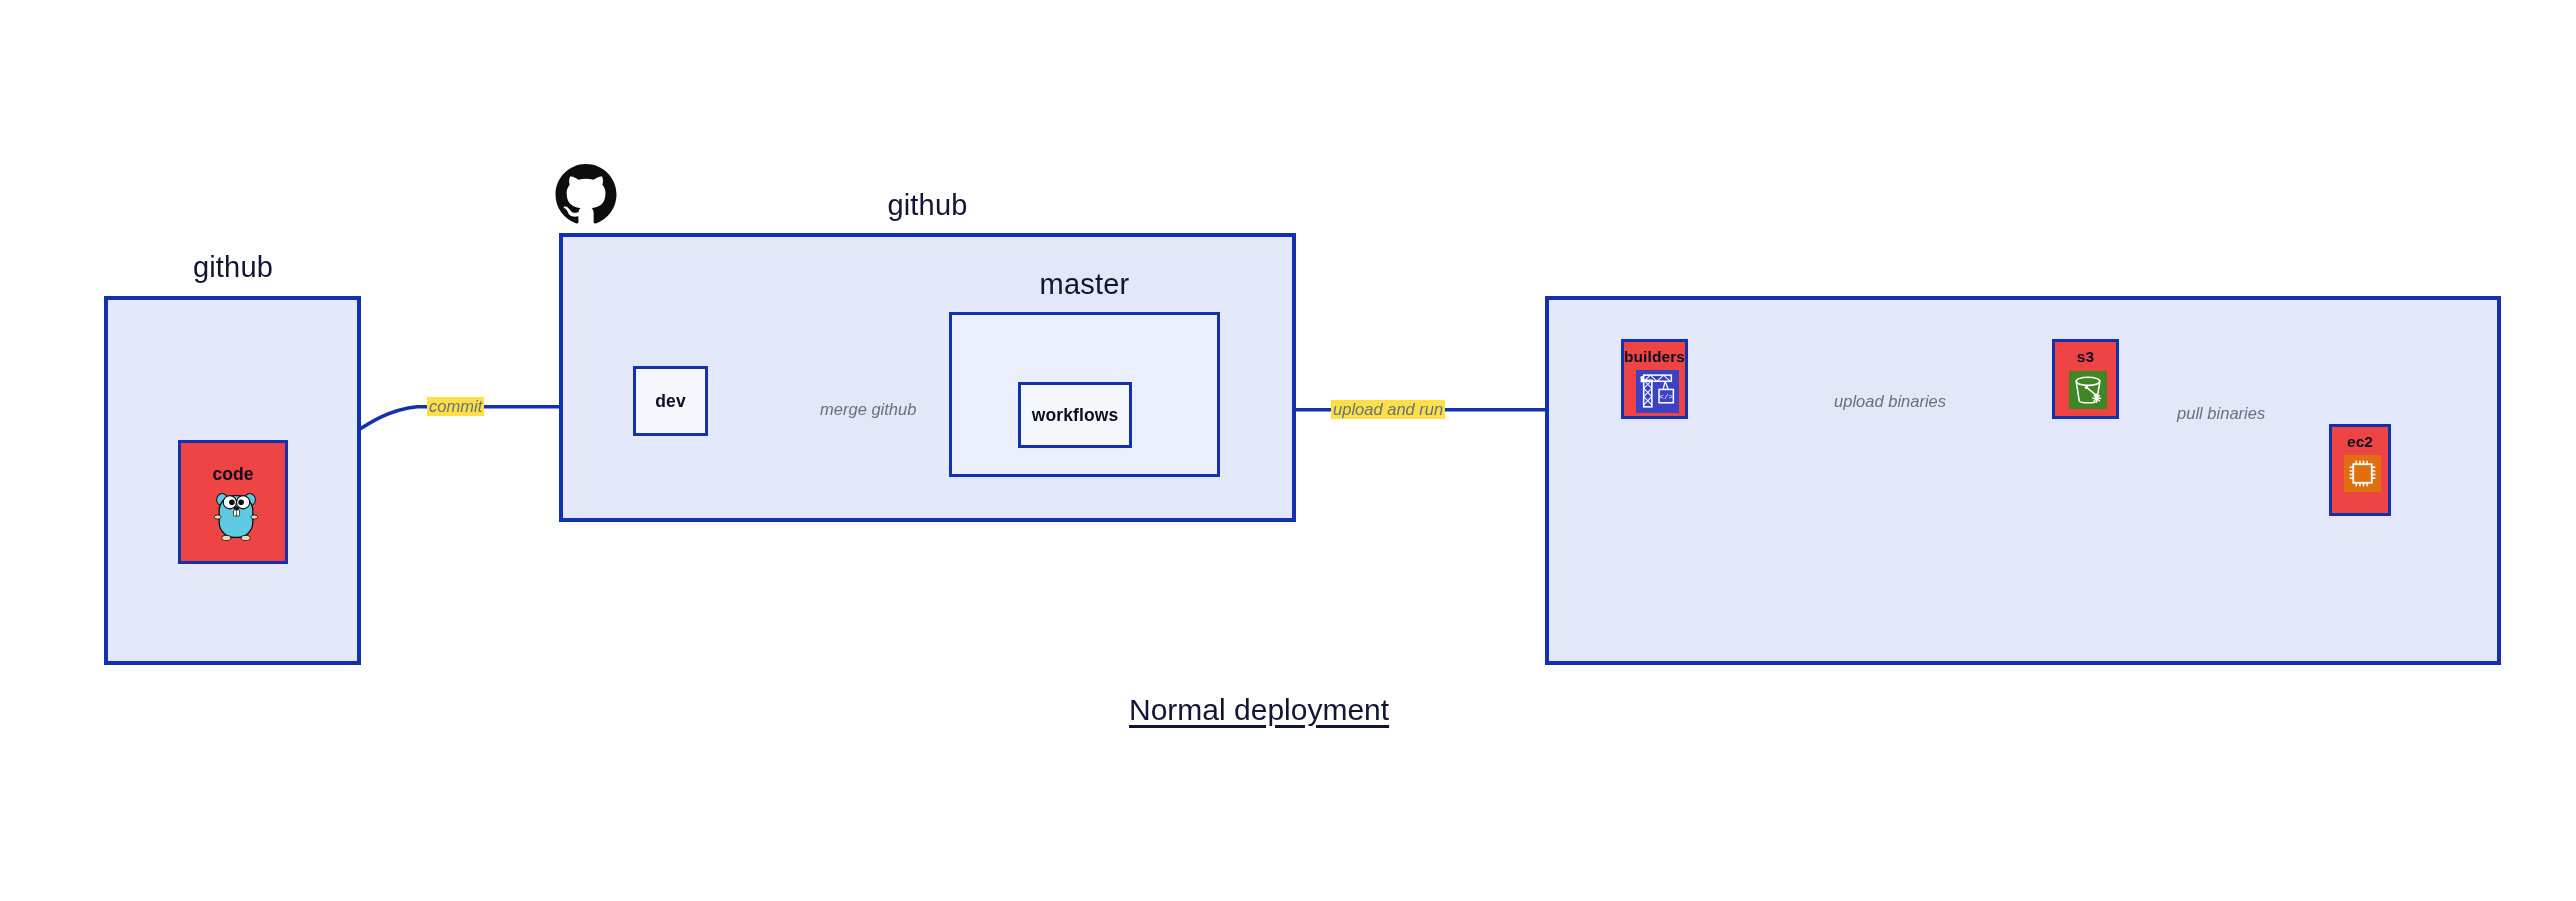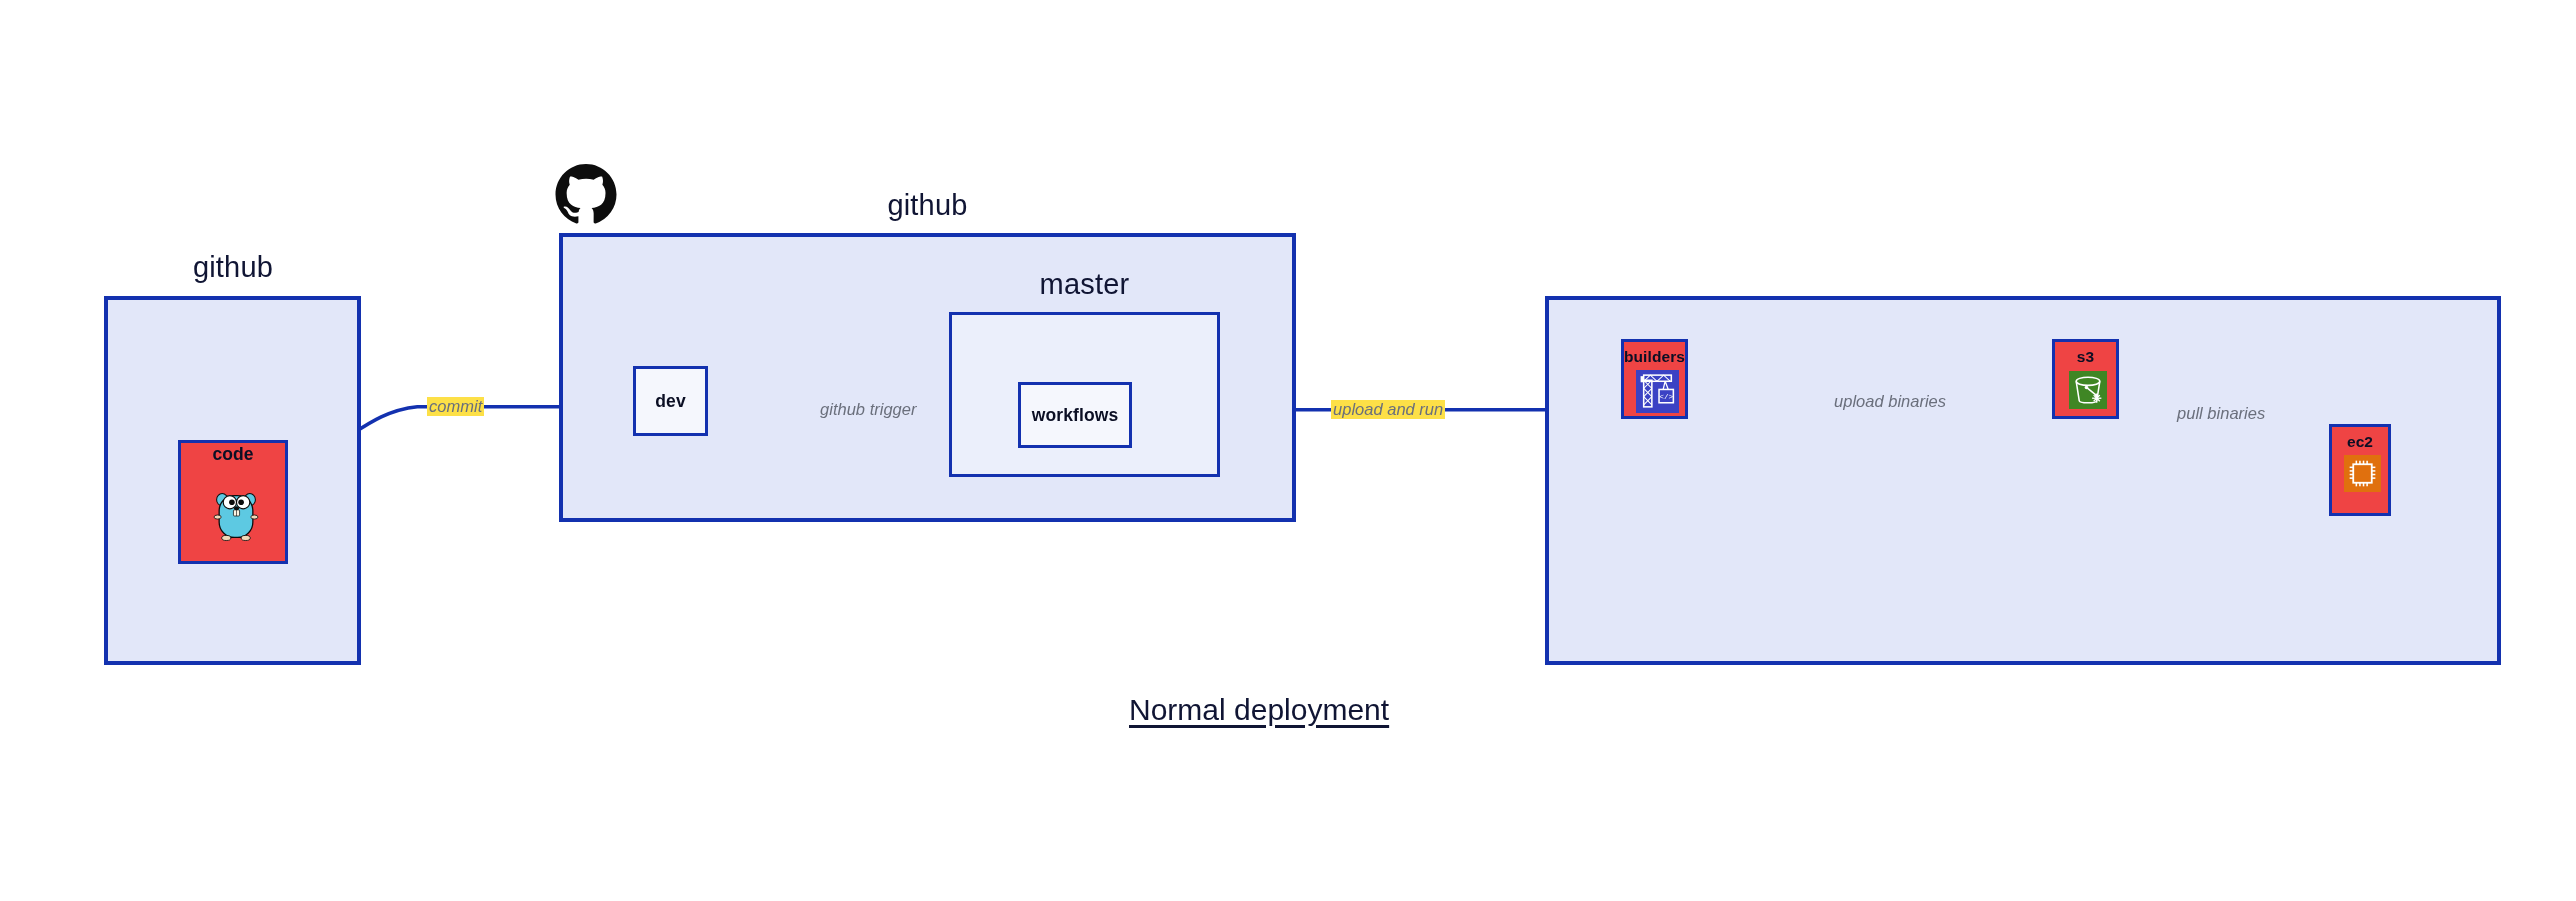--- a/index.html
+++ b/index.html
@@ -106,21 +106,21 @@
       <path d="M 4070 778 C 4170 782 4230 800 4290 828" fill="none" stroke="#1331AF" stroke-width="7"></path>
       <path d="M 4330 820 C 4400 852 4470 900 4518 940" fill="none" stroke="#1331AF" stroke-width="7" marker-end="url(#arw)"></path>
     </g>
   </svg>
 
   <div class="group-label" style="left:104px; top:251px; width:258px; text-align:center;">github</div>
 
   <div class="group-box" style="left:104px; top:296px; width:257px; height:369px;"></div>
 
   <div class="node-box" style="left:178px; top:440px; width:110px; height:124px;">
-    <div class="node-label" style="margin-top:1px;">code</div>
+    <div class="node-label" style="margin-top:21px;">code</div>
     <span class="icon-wrap" style="left:31px; top:42px;">
       <svg width="48" height="61" viewBox="0 0 94 118">
 
         <ellipse cx="20" cy="28" rx="11" ry="12" fill="#5DC9E2" stroke="#0c0c0c" stroke-width="2"></ellipse>
         <ellipse cx="74" cy="28" rx="11" ry="12" fill="#5DC9E2" stroke="#0c0c0c" stroke-width="2"></ellipse>
 
         <rect x="14" y="20" width="66" height="82" rx="30" fill="#5DC9E2" stroke="#0c0c0c" stroke-width="2.5"></rect>
 
         <ellipse cx="11" cy="62" rx="7" ry="4" fill="#F2D8B8" stroke="#0c0c0c" stroke-width="1.6"></ellipse>
         <ellipse cx="83" cy="62" rx="7" ry="4" fill="#F2D8B8" stroke="#0c0c0c" stroke-width="1.6"></ellipse>
@@ -236,21 +236,21 @@
           <line x1="54" y1="31" x2="61" y2="31"></line>
           <line x1="54" y1="38" x2="61" y2="38"></line>
           <line x1="54" y1="45" x2="61" y2="45"></line>
         </g>
       </svg>
     </span>
   </div>
 
   <div class="edge-label on-white" style="left:427px; top:397px;">commit</div>
 
-  <div class="edge-label on-lav" style="left:818px; top:400px;">github trigger</div>
+  <div class="edge-label on-lav" style="left:818px; top:400px;">merge github</div>
 
   <div class="edge-label on-white" style="left:1331px; top:400px;">upload and run</div>
 
   <div class="edge-label on-lav" style="left:1832px; top:392px;">upload binaries</div>
 
   <div class="edge-label on-lav" style="left:2175px; top:404px;">pull binaries</div>
 
   <div class="title" style="left:1129px; top:693px;">Normal deployment</div>
 
 </div>

